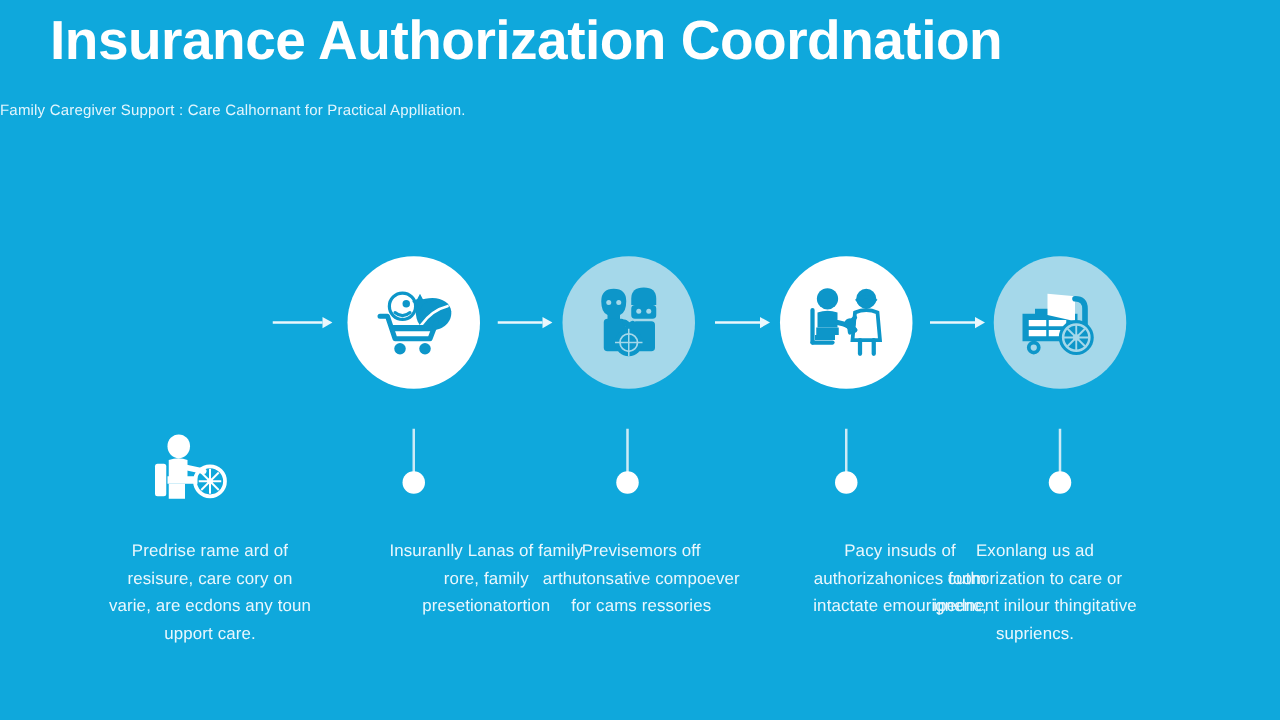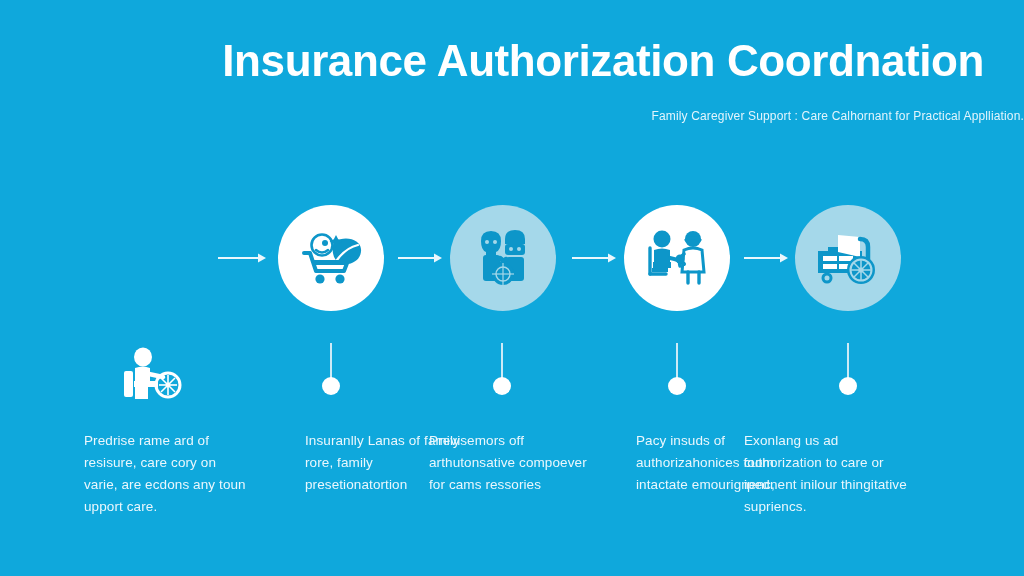--- a/index.html
+++ b/index.html
@@ -20,22 +20,22 @@
     height: 576px;
     background: #0fa8dc;
   }
 
   
   .header {
     position: absolute;
     left: 0;
     top: 0;
     width: 1024px;
-    padding-top: 36px;
-    text-align: right;
+    padding-top: 8px;
+    text-align: left;
   }
   .title {
     font-size: 44px;
     font-weight: bold;
     color: #ffffff;
     letter-spacing: -0.4px;
     line-height: 1.15;
     margin: 0;
     padding: 0 40px;
     white-space: nowrap;
@@ -108,20 +108,21 @@
     position: absolute;
     left: 0;
     top: 430px;
     width: 1024px;
     height: 120px;
   }
   .caption {
     position: absolute;
     top: 0;
     width: 168px;
+    text-align: center;
     color: #eaf7fd;
     font-size: 13.5px;
     line-height: 1.62;
     letter-spacing: 0.1px;
   }
 </style>
 </head>
 <body>
 
 <div class="infographic">

